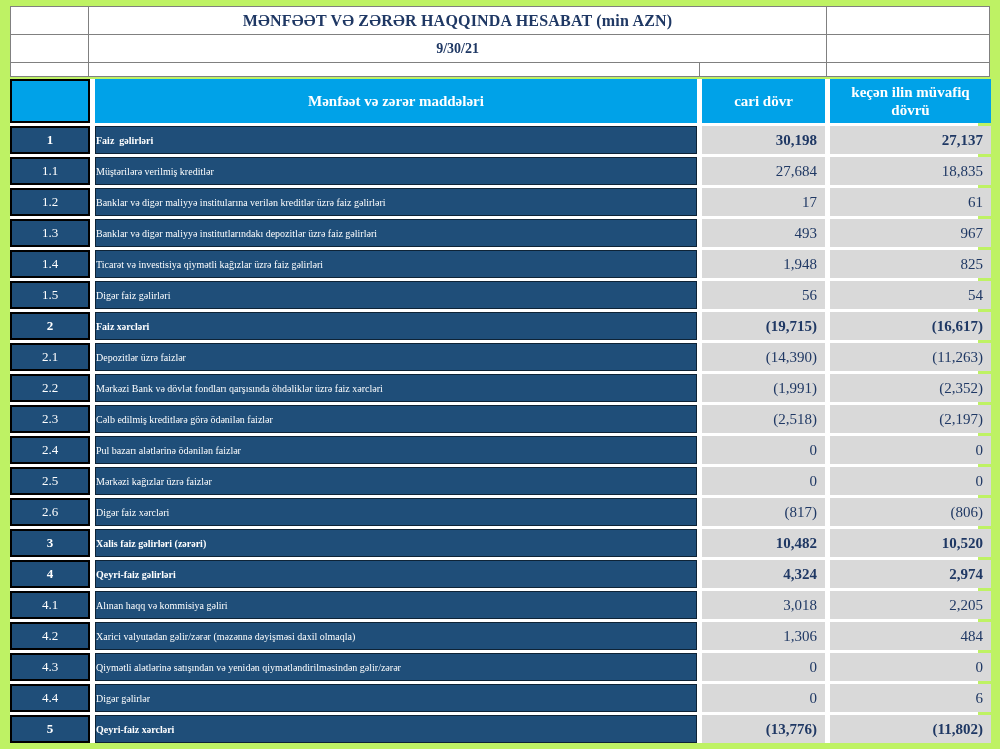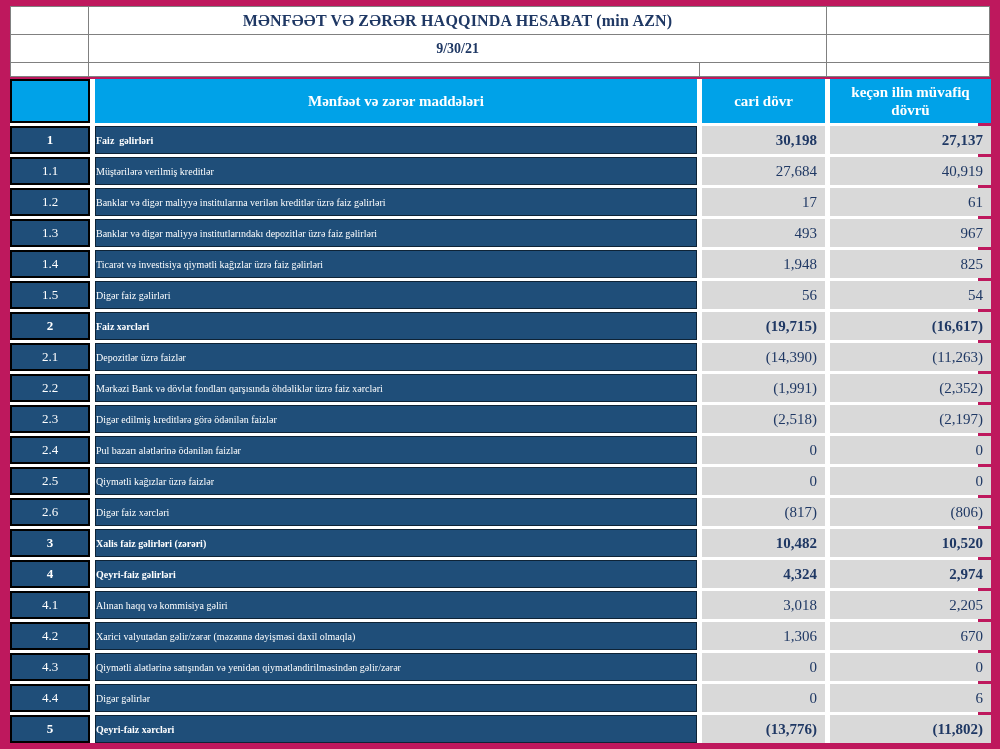--- a/index.html
+++ b/index.html
@@ -8,21 +8,21 @@
     --gray: #D9D9D9;
     --textnavy: #1F3864;
     --line: #808080;
   }
   * { margin: 0; padding: 0; box-sizing: border-box; }
   body { background: #fff; }
   .page {
     position: relative;
     width: 1000px;
     height: 749px;
-    background: #be185d;
+    background: #bef264;
     font-family: "Liberation Serif", serif;
     overflow: hidden;
   }
   
   .top-section {
     margin: 6px 10px 0 10px;
     border-top: 1px solid var(--line);
     border-left: 1px solid var(--line);
   }
   .t-row { display: flex; }
@@ -143,21 +143,21 @@
     <div class="num-cell bold">1</div>
     <div class="label-cell bold">Faiz  gəlirləri</div>
     <div class="val-cell bold">30,198</div>
     <div class="val-cell bold">27,137</div>
   </div>
 
   <div class="row-wrap">
     <div class="num-cell">1.1</div>
     <div class="label-cell">Müştərilərə verilmiş kreditlər</div>
     <div class="val-cell">27,684</div>
-    <div class="val-cell">40,919</div>
+    <div class="val-cell">18,835</div>
   </div>
 
   <div class="row-wrap">
     <div class="num-cell">1.2</div>
     <div class="label-cell">Banklar və digər maliyyə institularına verilən kreditlər üzrə faiz gəlirləri</div>
     <div class="val-cell">17</div>
     <div class="val-cell">61</div>
   </div>
 
   <div class="row-wrap">
@@ -197,35 +197,35 @@
 
   <div class="row-wrap">
     <div class="num-cell">2.2</div>
     <div class="label-cell">Mərkəzi Bank və dövlət fondları qarşısında öhdəliklər üzrə faiz xərcləri</div>
     <div class="val-cell">(1,991)</div>
     <div class="val-cell">(2,352)</div>
   </div>
 
   <div class="row-wrap">
     <div class="num-cell">2.3</div>
-    <div class="label-cell">Digər edilmiş kreditlərə görə ödənilən faizlər</div>
+    <div class="label-cell">Cəlb edilmiş kreditlərə görə ödənilən faizlər</div>
     <div class="val-cell">(2,518)</div>
     <div class="val-cell">(2,197)</div>
   </div>
 
   <div class="row-wrap">
     <div class="num-cell">2.4</div>
     <div class="label-cell">Pul bazarı alətlərinə ödənilən faizlər</div>
     <div class="val-cell">0</div>
     <div class="val-cell">0</div>
   </div>
 
   <div class="row-wrap">
     <div class="num-cell">2.5</div>
-    <div class="label-cell">Qiymətli kağızlar üzrə faizlər</div>
+    <div class="label-cell">Mərkəzi kağızlar üzrə faizlər</div>
     <div class="val-cell">0</div>
     <div class="val-cell">0</div>
   </div>
 
   <div class="row-wrap">
     <div class="num-cell">2.6</div>
     <div class="label-cell">Digər faiz xərcləri</div>
     <div class="val-cell">(817)</div>
     <div class="val-cell">(806)</div>
   </div>
@@ -248,21 +248,21 @@
     <div class="num-cell">4.1</div>
     <div class="label-cell">Alınan haqq və kommisiya gəliri</div>
     <div class="val-cell">3,018</div>
     <div class="val-cell">2,205</div>
   </div>
 
   <div class="row-wrap">
     <div class="num-cell">4.2</div>
     <div class="label-cell">Xarici valyutadan gəlir/zərər (məzənnə dəyişməsi daxil olmaqla)</div>
     <div class="val-cell">1,306</div>
-    <div class="val-cell">670</div>
+    <div class="val-cell">484</div>
   </div>
 
   <div class="row-wrap">
     <div class="num-cell">4.3</div>
     <div class="label-cell">Qiymətli alətlərinə satışından və yenidən qiymətləndirilməsindən gəlir/zərər</div>
     <div class="val-cell">0</div>
     <div class="val-cell">0</div>
   </div>
 
   <div class="row-wrap">

